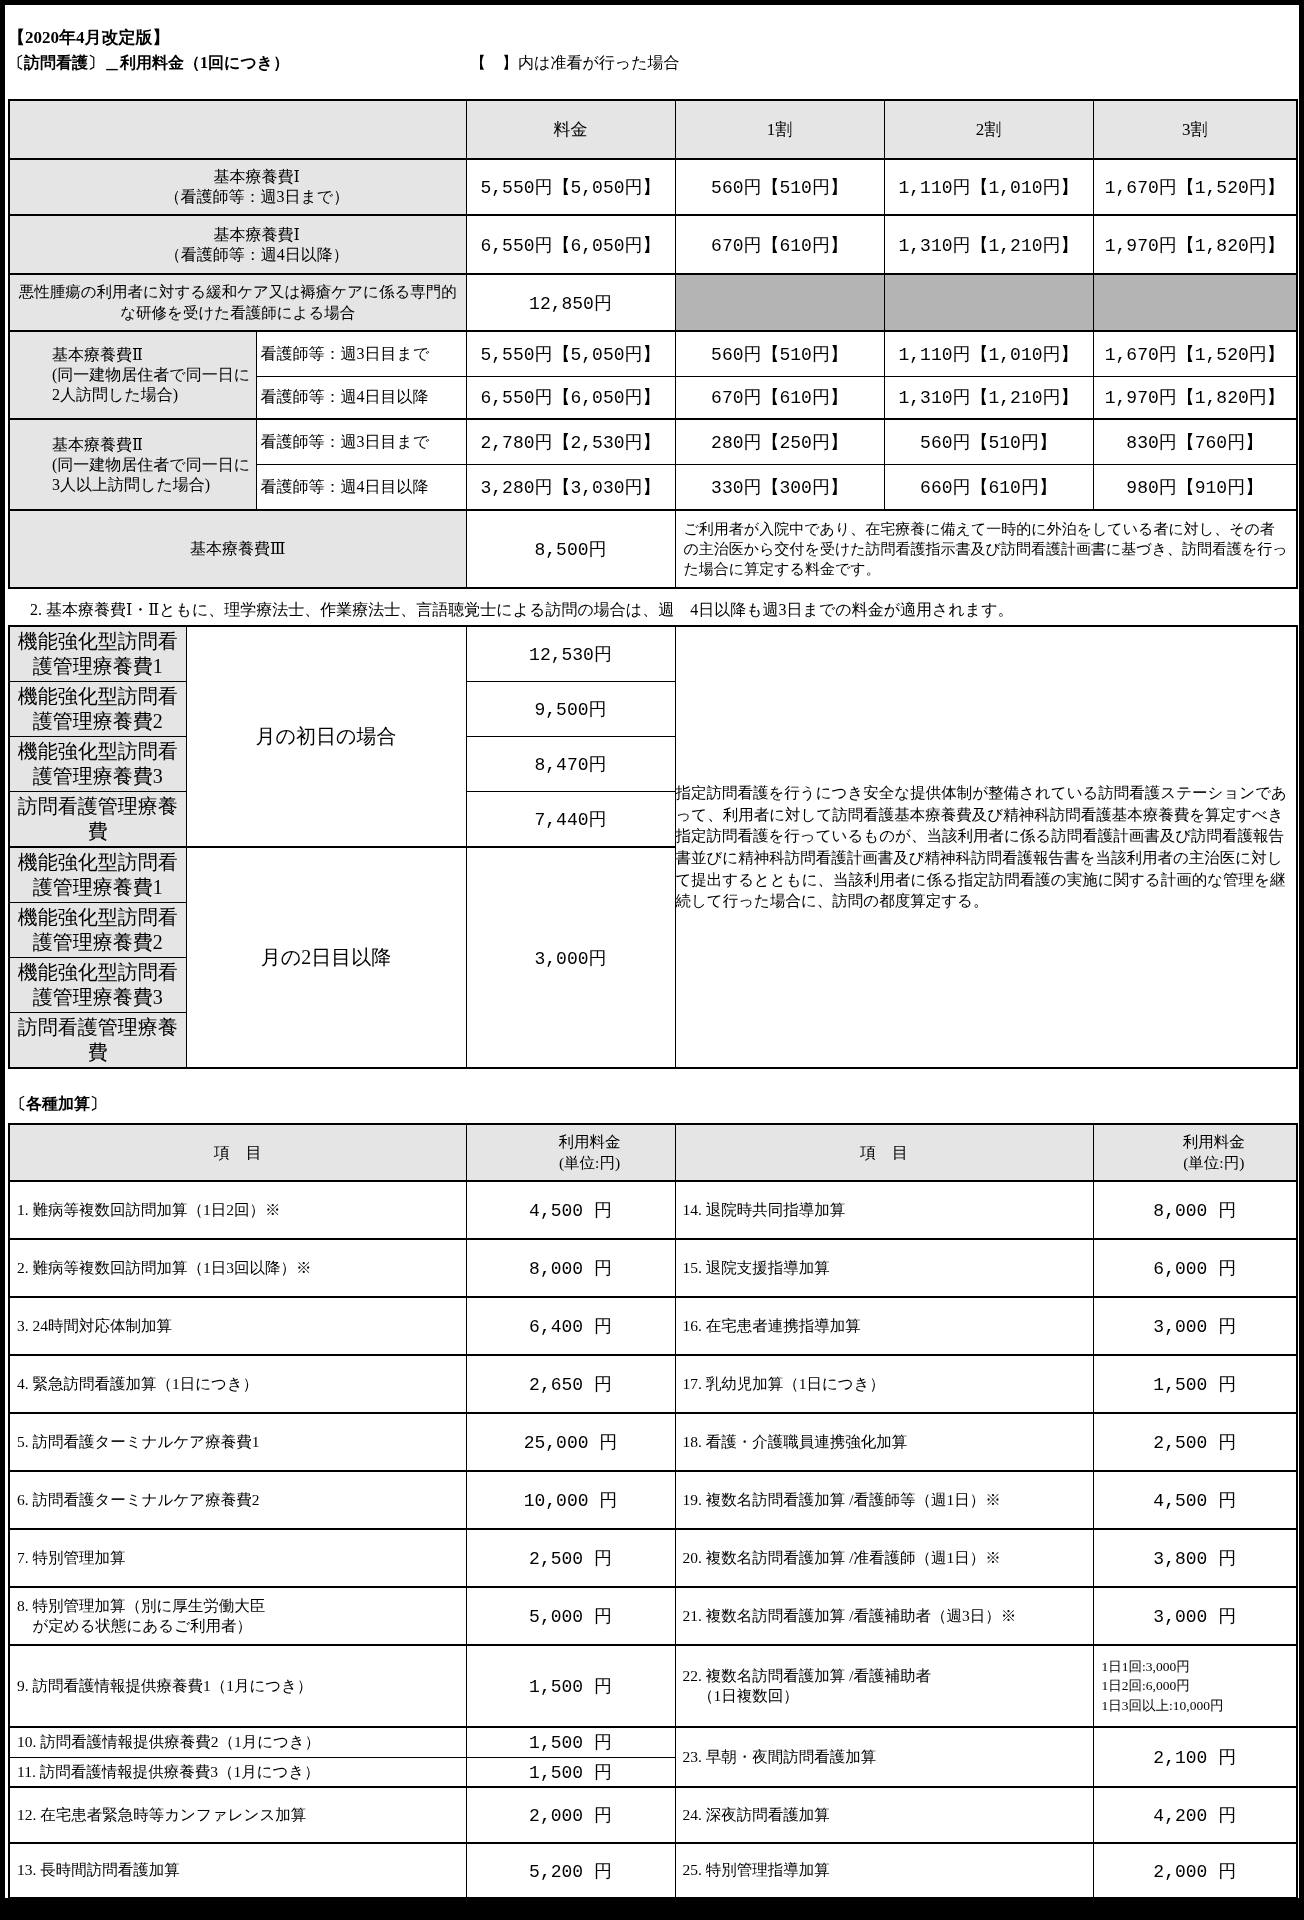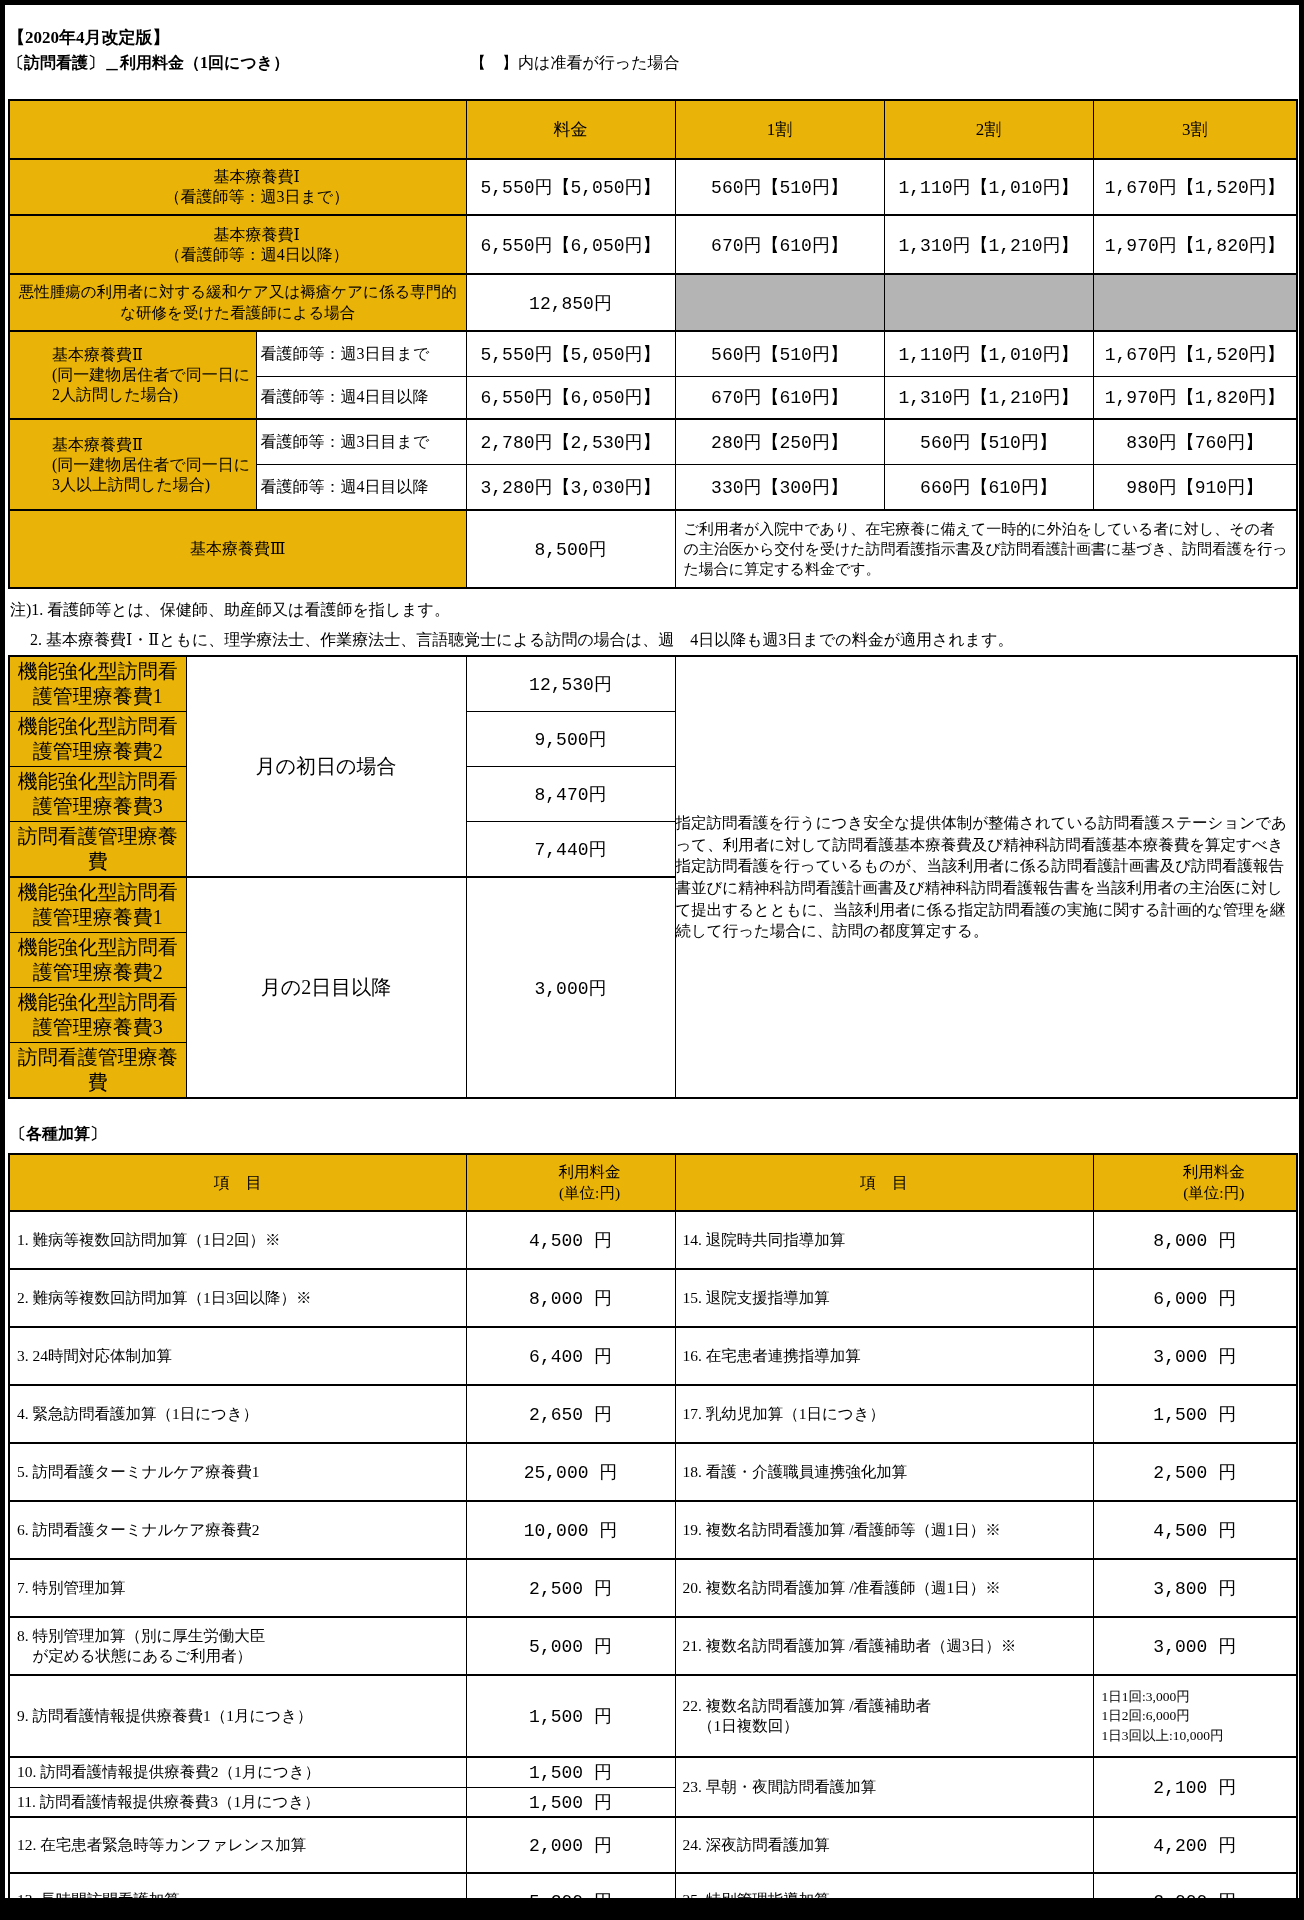--- a/index.html
+++ b/index.html
@@ -17,21 +17,21 @@
   .title{font-size:27px;font-weight:bold;text-align:center;line-height:40px;letter-spacing:1px;}
   .revision{font-size:17px;font-weight:bold;text-align:left;padding-right:10px;margin-top:6px;height:22px;line-height:22px;}
   .subtitle-row{margin-top:2px;height:24px;line-height:24px;font-size:16px;white-space:nowrap;}
   .subtitle-left{font-weight:bold;display:inline-block;width:458px;}
   .subtitle-note{display:inline-block;}
   table{border-collapse:collapse;table-layout:fixed;width:1288px;margin:0;}
   .t1{margin-top:24px;border:2px solid #000;}
   .t2{border:2px solid #000;}
   .t3{margin-top:8px;border:2px solid #000;}
   td{border:1px solid #000;box-sizing:border-box;padding:2px 4px;vertical-align:middle;overflow:hidden;}
-  .bg{background:#eab308;}
+  .bg{background:#e5e5e5;}
   .dis{background:#b4b4b4;}
   .c{text-align:center;}
   .l{text-align:left;}
   .pre{white-space:pre-line;padding-left:42px;}
   .hdr{font-size:17px;}
   .lbl{font-size:16px;line-height:1.25;}
   .sm{font-size:15.5px;}
   .val{font-size:18px;text-align:center;white-space:nowrap;font-family:Liberation Mono, monospace;}
   .notecell{font-size:15px;line-height:1.35;text-align:left;padding:4px 8px;}
   .sep td{border-top:2px solid #000;}
@@ -134,21 +134,20 @@
       </tr>
       <tr style="height:78px" class="sep">
         <td colspan="2" class="bg lbl c">基本療養費Ⅲ</td>
         <td class="val">8,500円</td>
         <td colspan="3" class="notecell">ご利用者が入院中であり、在宅療養に備えて一時的に外泊をしている者に対し、その者の主治医から交付を受けた訪問看護指示書及び訪問看護計画書に基づき、訪問看護を行った場合に算定する料金です。</td>
       </tr>
     </tbody>
       </table>
 
     <div class="notes">
-      <div>注)1. 看護師等とは、保健師、助産師又は看護師を指します。</div>
       <div class="note2">2. 基本療養費Ⅰ・Ⅱともに、理学療法士、作業療法士、言語聴覚士による訪問の場合は、週　4日以降も週3日までの料金が適用されます。</div>
     </div>
 
     <table class="t2">
       <colgroup>
           <col style="width:177px">
           <col style="width:280px">
           <col style="width:209px">
           <col style="width:622px">
         </colgroup>

